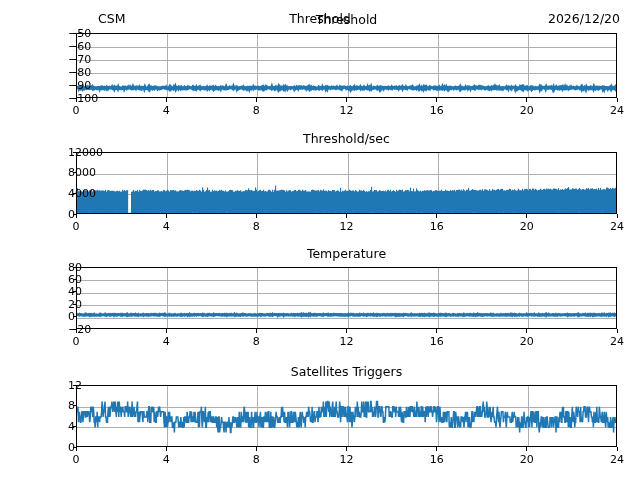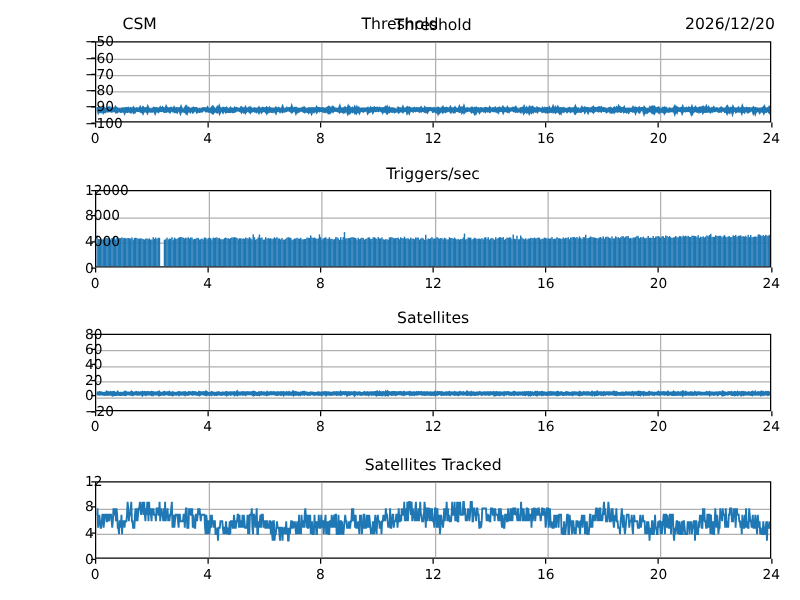--- a/index.html
+++ b/index.html
@@ -147,21 +147,21 @@
         <div class="xtick" style="left: 270px;"></div>
         <div class="xtick-label" style="left: 270.5px; top: 72px;">12</div>
         <div class="xtick" style="left: 360.167px;"></div>
         <div class="xtick-label" style="left: 360.667px; top: 72px;">16</div>
         <div class="xtick" style="left: 450.333px;"></div>
         <div class="xtick-label" style="left: 450.833px; top: 72px;">20</div>
         <div class="xtick" style="left: 540.5px;"></div>
         <div class="xtick-label" style="left: 541px; top: 72px;">24</div>
       </div>
       <div class="panel" style="top: 152px; height: 62px;">
-        <div class="panel-title">Triggers/sec</div>
+        <div class="panel-title">Threshold/sec</div>
         <div class="plot-area">
           <div class="grid-h" style="top: 41.3333px; background: rgb(176, 176, 176);"></div>
           <div class="grid-h" style="top: 20.6667px; background: rgb(176, 176, 176);"></div>
           <div class="grid-v" style="left: 90.1667px; background: rgb(176, 176, 176);"></div>
           <div class="grid-v" style="left: 180.333px; background: rgb(176, 176, 176);"></div>
           <div class="grid-v" style="left: 270.5px; background: rgb(176, 176, 176);"></div>
           <div class="grid-v" style="left: 360.667px; background: rgb(176, 176, 176);"></div>
           <div class="grid-v" style="left: 450.833px; background: rgb(176, 176, 176);"></div>
           <svg class="series" width="541" height="62">
             <g>
@@ -1009,21 +1009,21 @@
         <div class="xtick" style="left: 270px;"></div>
         <div class="xtick-label" style="left: 270.5px; top: 69px;">12</div>
         <div class="xtick" style="left: 360.167px;"></div>
         <div class="xtick-label" style="left: 360.667px; top: 69px;">16</div>
         <div class="xtick" style="left: 450.333px;"></div>
         <div class="xtick-label" style="left: 450.833px; top: 69px;">20</div>
         <div class="xtick" style="left: 540.5px;"></div>
         <div class="xtick-label" style="left: 541px; top: 69px;">24</div>
       </div>
       <div class="panel" style="top: 267px; height: 62px;">
-        <div class="panel-title">Satellites</div>
+        <div class="panel-title">Temperature</div>
         <div class="plot-area">
           <div class="grid-h" style="top: 49.6px; background: rgb(176, 176, 176);"></div>
           <div class="grid-h" style="top: 37.2px; background: rgb(176, 176, 176);"></div>
           <div class="grid-h" style="top: 24.8px; background: rgb(176, 176, 176);"></div>
           <div class="grid-h" style="top: 12.4px; background: rgb(176, 176, 176);"></div>
           <div class="grid-v" style="left: 90.1667px; background: rgb(176, 176, 176);"></div>
           <div class="grid-v" style="left: 180.333px; background: rgb(176, 176, 176);"></div>
           <div class="grid-v" style="left: 270.5px; background: rgb(176, 176, 176);"></div>
           <div class="grid-v" style="left: 360.667px; background: rgb(176, 176, 176);"></div>
           <div class="grid-v" style="left: 450.833px; background: rgb(176, 176, 176);"></div>
@@ -1052,21 +1052,21 @@
         <div class="xtick" style="left: 270px;"></div>
         <div class="xtick-label" style="left: 270.5px; top: 69px;">12</div>
         <div class="xtick" style="left: 360.167px;"></div>
         <div class="xtick-label" style="left: 360.667px; top: 69px;">16</div>
         <div class="xtick" style="left: 450.333px;"></div>
         <div class="xtick-label" style="left: 450.833px; top: 69px;">20</div>
         <div class="xtick" style="left: 540.5px;"></div>
         <div class="xtick-label" style="left: 541px; top: 69px;">24</div>
       </div>
       <div class="panel" style="top: 385px; height: 62px;">
-        <div class="panel-title">Satellites Tracked</div>
+        <div class="panel-title">Satellites Triggers</div>
         <div class="plot-area">
           <div class="grid-h" style="top: 41.3333px; background: rgb(176, 176, 176);"></div>
           <div class="grid-h" style="top: 20.6667px; background: rgb(176, 176, 176);"></div>
           <div class="grid-v" style="left: 90.1667px; background: rgb(176, 176, 176);"></div>
           <div class="grid-v" style="left: 180.333px; background: rgb(176, 176, 176);"></div>
           <div class="grid-v" style="left: 270.5px; background: rgb(176, 176, 176);"></div>
           <div class="grid-v" style="left: 360.667px; background: rgb(176, 176, 176);"></div>
           <div class="grid-v" style="left: 450.833px; background: rgb(176, 176, 176);"></div>
           <svg class="series" width="541" height="62">
             <path d="M0.00,25.83L0.49,25.83L0.98,20.67L1.48,36.17L1.97,31.00L2.46,25.83L2.95,31.00L3.44,36.17L3.93,36.17L4.43,31.00L4.92,25.83L5.41,25.83L5.90,36.17L6.39,31.00L6.89,25.83L7.38,25.83L7.87,25.83L8.36,31.00L8.85,31.00L9.34,25.83L9.84,25.83L10.33,31.00L10.82,25.83L11.31,25.83L11.80,25.83L12.30,31.00L12.79,36.17L13.28,31.00L13.77,20.67L14.26,25.83L14.75,25.83L15.25,20.67L15.74,31.00L16.23,20.67L16.72,25.83L17.21,36.17L17.71,36.17L18.20,41.33L18.69,31.00L19.18,31.00L19.67,36.17L20.16,25.83L20.66,41.33L21.15,31.00L21.64,31.00L22.13,31.00L22.62,36.17L23.12,31.00L23.61,31.00L24.10,31.00L24.59,25.83L25.08,15.50L25.57,20.67L26.07,31.00L26.56,25.83L27.05,25.83L27.54,20.67L28.03,15.50L28.53,31.00L29.02,31.00L29.51,36.17L30.00,36.17L30.49,36.17L30.98,25.83L31.48,20.67L31.97,31.00L32.46,20.67L32.95,31.00L33.44,25.83L33.94,20.67L34.43,20.67L34.92,15.50L35.41,20.67L35.90,25.83L36.39,20.67L36.89,15.50L37.38,20.67L37.87,25.83L38.36,15.50L38.85,25.83L39.35,31.00L39.84,20.67L40.33,25.83L40.82,15.50L41.31,20.67L41.80,31.00L42.30,15.50L42.79,25.83L43.28,20.67L43.77,25.83L44.26,31.00L44.76,20.67L45.25,25.83L45.74,20.67L46.23,25.83L46.72,25.83L47.21,25.83L47.71,31.00L48.20,20.67L48.69,20.67L49.18,20.67L49.67,25.83L50.17,25.83L50.66,15.50L51.15,31.00L51.64,25.83L52.13,20.67L52.62,25.83L53.12,25.83L53.61,31.00L54.10,20.67L54.59,31.00L55.08,15.50L55.58,31.00L56.07,25.83L56.56,25.83L57.05,20.67L57.54,31.00L58.03,25.83L58.53,31.00L59.02,25.83L59.51,25.83L60.00,20.67L60.49,15.50L60.99,36.17L61.48,31.00L61.97,25.83L62.46,36.17L62.95,31.00L63.44,25.83L63.94,25.83L64.43,25.83L64.92,25.83L65.41,31.00L65.90,36.17L66.40,25.83L66.89,25.83L67.38,31.00L67.87,31.00L68.36,31.00L68.85,31.00L69.35,31.00L69.84,25.83L70.33,25.83L70.82,36.17L71.31,25.83L71.81,20.67L72.30,20.67L72.79,36.17L73.28,36.17L73.77,36.17L74.26,20.67L74.76,25.83L75.25,20.67L75.74,25.83L76.23,25.83L76.72,20.67L77.22,36.17L77.71,25.83L78.20,31.00L78.69,36.17L79.18,36.17L79.67,25.83L80.17,25.83L80.66,31.00L81.15,25.83L81.64,20.67L82.13,25.83L82.63,20.67L83.12,25.83L83.61,31.00L84.10,25.83L84.59,25.83L85.08,25.83L85.58,25.83L86.07,25.83L86.56,25.83L87.05,36.17L87.54,41.33L88.04,25.83L88.53,31.00L89.02,41.33L89.51,31.00L90.00,31.00L90.49,41.33L90.99,36.17L91.48,25.83L91.97,36.17L92.46,25.83L92.95,31.00L93.45,31.00L93.94,36.17L94.43,31.00L94.92,31.00L95.41,41.33L95.90,41.33L96.40,41.33L96.89,36.17L97.38,46.50L97.87,36.17L98.36,36.17L98.86,36.17L99.35,31.00L99.84,31.00L100.33,31.00L100.82,31.00L101.31,36.17L101.81,41.33L102.30,36.17L102.79,36.17L103.28,41.33L103.77,31.00L104.27,36.17L104.76,41.33L105.25,36.17L105.74,41.33L106.23,41.33L106.72,31.00L107.22,41.33L107.71,31.00L108.20,31.00L108.69,31.00L109.18,36.17L109.68,36.17L110.17,25.83L110.66,31.00L111.15,36.17L111.64,36.17L112.13,31.00L112.63,31.00L113.12,25.83L113.61,25.83L114.10,36.17L114.59,25.83L115.09,36.17L115.58,31.00L116.07,31.00L116.56,36.17L117.05,25.83L117.54,36.17L118.04,25.83L118.53,31.00L119.02,36.17L119.51,36.17L120.00,36.17L120.50,36.17L120.99,25.83L121.48,41.33L121.97,25.83L122.46,41.33L122.95,25.83L123.45,25.83L123.94,25.83L124.43,20.67L124.92,36.17L125.41,41.33L125.91,25.83L126.40,25.83L126.89,31.00L127.38,36.17L127.87,31.00L128.36,20.67L128.86,41.33L129.35,41.33L129.84,31.00L130.33,36.17L130.82,31.00L131.32,25.83L131.81,36.17L132.30,25.83L132.79,25.83L133.28,25.83L133.77,36.17L134.27,31.00L134.76,31.00L135.25,36.17L135.74,36.17L136.23,31.00L136.73,31.00L137.22,36.17L137.71,36.17L138.20,36.17L138.69,31.00L139.18,31.00L139.68,41.33L140.17,31.00L140.66,41.33L141.15,46.50L141.64,31.00L142.14,31.00L142.63,46.50L143.12,41.33L143.61,41.33L144.10,36.17L144.59,31.00L145.09,36.17L145.58,36.17L146.07,36.17L146.56,41.33L147.05,46.50L147.55,36.17L148.04,36.17L148.53,36.17L149.02,46.50L149.51,36.17L150.00,41.33L150.50,36.17L150.99,36.17L151.48,41.33L151.97,31.00L152.46,41.33L152.96,36.17L153.45,46.50L153.94,46.50L154.43,36.17L154.92,41.33L155.41,36.17L155.91,31.00L156.40,31.00L156.89,36.17L157.38,36.17L157.87,31.00L158.37,36.17L158.86,31.00L159.35,36.17L159.84,41.33L160.33,36.17L160.82,31.00L161.32,41.33L161.81,36.17L162.30,25.83L162.79,41.33L163.28,36.17L163.78,41.33L164.27,25.83L164.76,36.17L165.25,31.00L165.74,31.00L166.23,36.17L166.73,25.83L167.22,20.67L167.71,25.83L168.20,36.17L168.69,25.83L169.19,36.17L169.68,36.17L170.17,25.83L170.66,36.17L171.15,25.83L171.64,41.33L172.14,36.17L172.63,31.00L173.12,41.33L173.61,41.33L174.10,41.33L174.60,25.83L175.09,36.17L175.58,31.00L176.07,41.33L176.56,41.33L177.05,31.00L177.55,36.17L178.04,25.83L178.53,36.17L179.02,36.17L179.51,36.17L180.01,25.83L180.50,36.17L180.99,31.00L181.48,31.00L181.97,41.33L182.46,31.00L182.96,31.00L183.45,25.83L183.94,41.33L184.43,31.00L184.92,41.33L185.42,31.00L185.91,41.33L186.40,41.33L186.89,31.00L187.38,31.00L187.87,36.17L188.37,25.83L188.86,31.00L189.35,36.17L189.84,31.00L190.33,25.83L190.83,36.17L191.32,25.83L191.81,25.83L192.30,41.33L192.79,41.33L193.28,41.33L193.78,25.83L194.27,41.33L194.76,41.33L195.25,31.00L195.74,31.00L196.24,41.33L196.73,31.00L197.22,41.33L197.71,41.33L198.20,36.17L198.69,31.00L199.19,25.83L199.68,31.00L200.17,31.00L200.66,36.17L201.15,36.17L201.65,36.17L202.14,31.00L202.63,36.17L203.12,36.17L203.61,31.00L204.10,31.00L204.60,20.67L205.09,31.00L205.58,20.67L206.07,31.00L206.56,25.83L207.06,36.17L207.55,25.83L208.04,36.17L208.53,36.17L209.02,36.17L209.51,31.00L210.01,36.17L210.50,41.33L210.99,25.83L211.48,31.00L211.97,25.83L212.47,41.33L212.96,36.17L213.45,36.17L213.94,25.83L214.43,25.83L214.92,36.17L215.42,36.17L215.91,36.17L216.40,25.83L216.89,36.17L217.38,25.83L217.88,36.17L218.37,25.83L218.86,31.00L219.35,36.17L219.84,41.33L220.33,36.17L220.83,41.33L221.32,31.00L221.81,36.17L222.30,41.33L222.79,31.00L223.29,25.83L223.78,36.17L224.27,41.33L224.76,31.00L225.25,25.83L225.74,31.00L226.24,31.00L226.73,36.17L227.22,36.17L227.71,31.00L228.20,41.33L228.70,31.00L229.19,31.00L229.68,25.83L230.17,31.00L230.66,25.83L231.15,31.00L231.65,20.67L232.14,25.83L232.63,25.83L233.12,31.00L233.61,36.17L234.11,31.00L234.60,36.17L235.09,20.67L235.58,36.17L236.07,36.17L236.56,31.00L237.06,25.83L237.55,25.83L238.04,36.17L238.53,31.00L239.02,31.00L239.52,31.00L240.01,25.83L240.50,25.83L240.99,36.17L241.48,31.00L241.97,20.67L242.47,31.00L242.96,31.00L243.45,25.83L243.94,31.00L244.43,20.67L244.93,25.83L245.42,25.83L245.91,25.83L246.40,15.50L246.89,31.00L247.38,20.67L247.88,25.83L248.37,31.00L248.86,15.50L249.35,31.00L249.84,20.67L250.34,15.50L250.83,15.50L251.32,20.67L251.81,25.83L252.30,15.50L252.79,31.00L253.29,20.67L253.78,25.83L254.27,25.83L254.76,31.00L255.25,20.67L255.75,15.50L256.24,31.00L256.73,25.83L257.22,31.00L257.71,20.67L258.20,31.00L258.70,25.83L259.19,15.50L259.68,25.83L260.17,25.83L260.66,31.00L261.16,31.00L261.65,31.00L262.14,25.83L262.63,15.50L263.12,20.67L263.61,36.17L264.11,20.67L264.60,20.67L265.09,31.00L265.58,20.67L266.07,20.67L266.57,25.83L267.06,31.00L267.55,20.67L268.04,31.00L268.53,20.67L269.02,25.83L269.52,31.00L270.01,31.00L270.50,36.17L270.99,20.67L271.48,20.67L271.98,25.83L272.47,36.17L272.96,20.67L273.45,36.17L273.94,31.00L274.43,25.83L274.93,41.33L275.42,36.17L275.91,25.83L276.40,31.00L276.89,31.00L277.39,36.17L277.88,31.00L278.37,20.67L278.86,31.00L279.35,20.67L279.84,25.83L280.34,15.50L280.83,31.00L281.32,20.67L281.81,31.00L282.30,25.83L282.80,31.00L283.29,31.00L283.78,31.00L284.27,25.83L284.76,15.50L285.25,25.83L285.75,25.83L286.24,25.83L286.73,15.50L287.22,31.00L287.71,20.67L288.21,31.00L288.70,15.50L289.19,31.00L289.68,31.00L290.17,15.50L290.66,25.83L291.16,15.50L291.65,25.83L292.14,25.83L292.63,25.83L293.12,25.83L293.62,15.50L294.11,15.50L294.60,25.83L295.09,20.67L295.58,31.00L296.07,25.83L296.57,31.00L297.06,25.83L297.55,20.67L298.04,25.83L298.53,31.00L299.03,25.83L299.52,15.50L300.01,15.50L300.50,15.50L300.99,31.00L301.48,31.00L301.98,20.67L302.47,20.67L302.96,25.83L303.45,25.83L303.94,31.00L304.44,20.67L304.93,20.67L305.42,25.83L305.91,25.83L306.40,36.17L306.89,36.17L307.39,31.00L307.88,36.17L308.37,31.00L308.86,20.67L309.35,20.67L309.85,20.67L310.34,20.67L310.83,20.67L311.32,20.67L311.81,20.67L312.30,31.00L312.80,25.83L313.29,25.83L313.78,31.00L314.27,25.83L314.76,31.00L315.26,31.00L315.75,20.67L316.24,20.67L316.73,20.67L317.22,25.83L317.71,25.83L318.21,20.67L318.70,31.00L319.19,20.67L319.68,25.83L320.17,25.83L320.67,25.83L321.16,25.83L321.65,31.00L322.14,20.67L322.63,31.00L323.12,25.83L323.62,20.67L324.11,31.00L324.60,36.17L325.09,25.83L325.58,31.00L326.08,36.17L326.57,36.17L327.06,25.83L327.55,25.83L328.04,25.83L328.53,31.00L329.03,31.00L329.52,20.67L330.01,31.00L330.50,25.83L330.99,31.00L331.49,20.67L331.98,31.00L332.47,20.67L332.96,31.00L333.45,20.67L333.94,20.67L334.44,25.83L334.93,20.67L335.42,20.67L335.91,25.83L336.40,25.83L336.90,31.00L337.39,20.67L337.88,25.83L338.37,31.00L338.86,25.83L339.35,31.00L339.85,15.50L340.34,25.83L340.83,20.67L341.32,31.00L341.81,20.67L342.31,25.83L342.80,31.00L343.29,25.83L343.78,31.00L344.27,20.67L344.76,20.67L345.26,31.00L345.75,20.67L346.24,31.00L346.73,25.83L347.22,25.83L347.72,25.83L348.21,36.17L348.70,20.67L349.19,31.00L349.68,25.83L350.17,20.67L350.67,20.67L351.16,31.00L351.65,25.83L352.14,20.67L352.63,25.83L353.13,25.83L353.62,20.67L354.11,20.67L354.60,25.83L355.09,25.83L355.58,31.00L356.08,25.83L356.57,20.67L357.06,20.67L357.55,25.83L358.04,25.83L358.54,20.67L359.03,25.83L359.52,36.17L360.01,31.00L360.50,20.67L360.99,20.67L361.49,20.67L361.98,36.17L362.47,31.00L362.96,20.67L363.45,31.00L363.95,36.17L364.44,31.00L364.93,36.17L365.42,36.17L365.91,36.17L366.40,25.83L366.90,36.17L367.39,25.83L367.88,36.17L368.37,25.83L368.86,31.00L369.36,25.83L369.85,36.17L370.34,25.83L370.83,25.83L371.32,25.83L371.81,25.83L372.31,41.33L372.80,36.17L373.29,41.33L373.78,41.33L374.27,31.00L374.77,41.33L375.26,41.33L375.75,36.17L376.24,31.00L376.73,25.83L377.22,25.83L377.72,41.33L378.21,41.33L378.70,25.83L379.19,31.00L379.68,31.00L380.18,36.17L380.67,41.33L381.16,31.00L381.65,31.00L382.14,36.17L382.63,41.33L383.13,36.17L383.62,41.33L384.11,31.00L384.60,31.00L385.09,31.00L385.59,36.17L386.08,31.00L386.57,36.17L387.06,41.33L387.55,31.00L388.04,31.00L388.54,25.83L389.03,36.17L389.52,25.83L390.01,31.00L390.50,25.83L391.00,41.33L391.49,31.00L391.98,41.33L392.47,31.00L392.96,41.33L393.45,41.33L393.95,41.33L394.44,36.17L394.93,25.83L395.42,25.83L395.91,36.17L396.41,31.00L396.90,36.17L397.39,25.83L397.88,31.00L398.37,25.83L398.86,31.00L399.36,25.83L399.85,20.67L400.34,20.67L400.83,31.00L401.32,20.67L401.82,25.83L402.31,31.00L402.80,20.67L403.29,20.67L403.78,31.00L404.27,25.83L404.77,31.00L405.26,25.83L405.75,20.67L406.24,15.50L406.73,25.83L407.23,20.67L407.72,31.00L408.21,31.00L408.70,31.00L409.19,25.83L409.68,15.50L410.18,20.67L410.67,31.00L411.16,31.00L411.65,31.00L412.14,20.67L412.64,31.00L413.13,20.67L413.62,31.00L414.11,36.17L414.60,31.00L415.09,25.83L415.59,31.00L416.08,20.67L416.57,31.00L417.06,31.00L417.55,36.17L418.05,36.17L418.54,36.17L419.03,41.33L419.52,31.00L420.01,25.83L420.50,20.67L421.00,31.00L421.49,36.17L421.98,25.83L422.47,36.17L422.96,41.33L423.46,36.17L423.95,31.00L424.44,25.83L424.93,25.83L425.42,25.83L425.91,25.83L426.41,36.17L426.90,31.00L427.39,31.00L427.88,31.00L428.37,25.83L428.87,36.17L429.36,41.33L429.85,31.00L430.34,25.83L430.83,31.00L431.32,31.00L431.82,31.00L432.31,31.00L432.80,31.00L433.29,36.17L433.78,36.17L434.28,36.17L434.77,31.00L435.26,25.83L435.75,36.17L436.24,31.00L436.73,31.00L437.23,25.83L437.72,31.00L438.21,31.00L438.70,31.00L439.19,41.33L439.69,36.17L440.18,41.33L440.67,31.00L441.16,41.33L441.65,31.00L442.14,36.17L442.64,46.50L443.13,36.17L443.62,41.33L444.11,41.33L444.60,31.00L445.10,31.00L445.59,41.33L446.08,41.33L446.57,36.17L447.06,25.83L447.55,36.17L448.05,36.17L448.54,41.33L449.03,41.33L449.52,31.00L450.01,36.17L450.51,31.00L451.00,31.00L451.49,41.33L451.98,31.00L452.47,41.33L452.96,36.17L453.46,31.00L453.95,25.83L454.44,25.83L454.93,41.33L455.42,25.83L455.92,25.83L456.41,36.17L456.90,25.83L457.39,31.00L457.88,36.17L458.37,36.17L458.87,25.83L459.36,25.83L459.85,41.33L460.34,25.83L460.83,25.83L461.33,25.83L461.82,41.33L462.31,46.50L462.80,36.17L463.29,41.33L463.78,36.17L464.28,31.00L464.77,31.00L465.26,41.33L465.75,36.17L466.24,31.00L466.74,41.33L467.23,41.33L467.72,36.17L468.21,31.00L468.70,41.33L469.19,41.33L469.69,31.00L470.18,31.00L470.67,36.17L471.16,41.33L471.65,41.33L472.15,41.33L472.64,41.33L473.13,31.00L473.62,36.17L474.11,31.00L474.60,41.33L475.10,31.00L475.59,36.17L476.08,31.00L476.57,41.33L477.06,36.17L477.56,36.17L478.05,31.00L478.54,31.00L479.03,46.50L479.52,31.00L480.01,31.00L480.51,41.33L481.00,41.33L481.49,41.33L481.98,31.00L482.47,36.17L482.97,25.83L483.46,31.00L483.95,25.83L484.44,36.17L484.93,36.17L485.42,20.67L485.92,31.00L486.41,20.67L486.90,31.00L487.39,31.00L487.88,36.17L488.38,36.17L488.87,25.83L489.36,25.83L489.85,36.17L490.34,25.83L490.83,25.83L491.33,41.33L491.82,25.83L492.31,41.33L492.80,36.17L493.29,31.00L493.79,41.33L494.28,41.33L494.77,31.00L495.26,20.67L495.75,31.00L496.24,36.17L496.74,25.83L497.23,31.00L497.72,41.33L498.21,36.17L498.70,36.17L499.20,20.67L499.69,25.83L500.18,25.83L500.67,31.00L501.16,20.67L501.65,25.83L502.15,25.83L502.64,25.83L503.13,36.17L503.62,20.67L504.11,31.00L504.61,36.17L505.10,31.00L505.59,36.17L506.08,25.83L506.57,25.83L507.06,20.67L507.56,20.67L508.05,20.67L508.54,31.00L509.03,31.00L509.52,31.00L510.02,20.67L510.51,25.83L511.00,20.67L511.49,36.17L511.98,25.83L512.47,20.67L512.97,25.83L513.46,25.83L513.95,25.83L514.44,31.00L514.93,31.00L515.43,36.17L515.92,31.00L516.41,41.33L516.90,25.83L517.39,31.00L517.88,36.17L518.38,36.17L518.87,25.83L519.36,36.17L519.85,20.67L520.34,36.17L520.84,31.00L521.33,36.17L521.82,36.17L522.31,20.67L522.80,25.83L523.29,31.00L523.79,31.00L524.28,36.17L524.77,31.00L525.26,25.83L525.75,36.17L526.25,36.17L526.74,36.17L527.23,25.83L527.72,31.00L528.21,36.17L528.70,41.33L529.20,25.83L529.69,31.00L530.18,36.17L530.67,31.00L531.16,41.33L531.66,36.17L532.15,41.33L532.64,41.33L533.13,41.33L533.62,31.00L534.11,36.17L534.61,41.33L535.10,41.33L535.59,36.17L536.08,31.00L536.57,46.50L537.07,31.00L537.56,36.17L538.05,36.17L538.54,36.17L539.03,31.00L539.52,36.17L540.02,41.33L540.51,36.17L541.00,31.00" fill="none" stroke="#1f77b4" stroke-width="1.5"></path>

